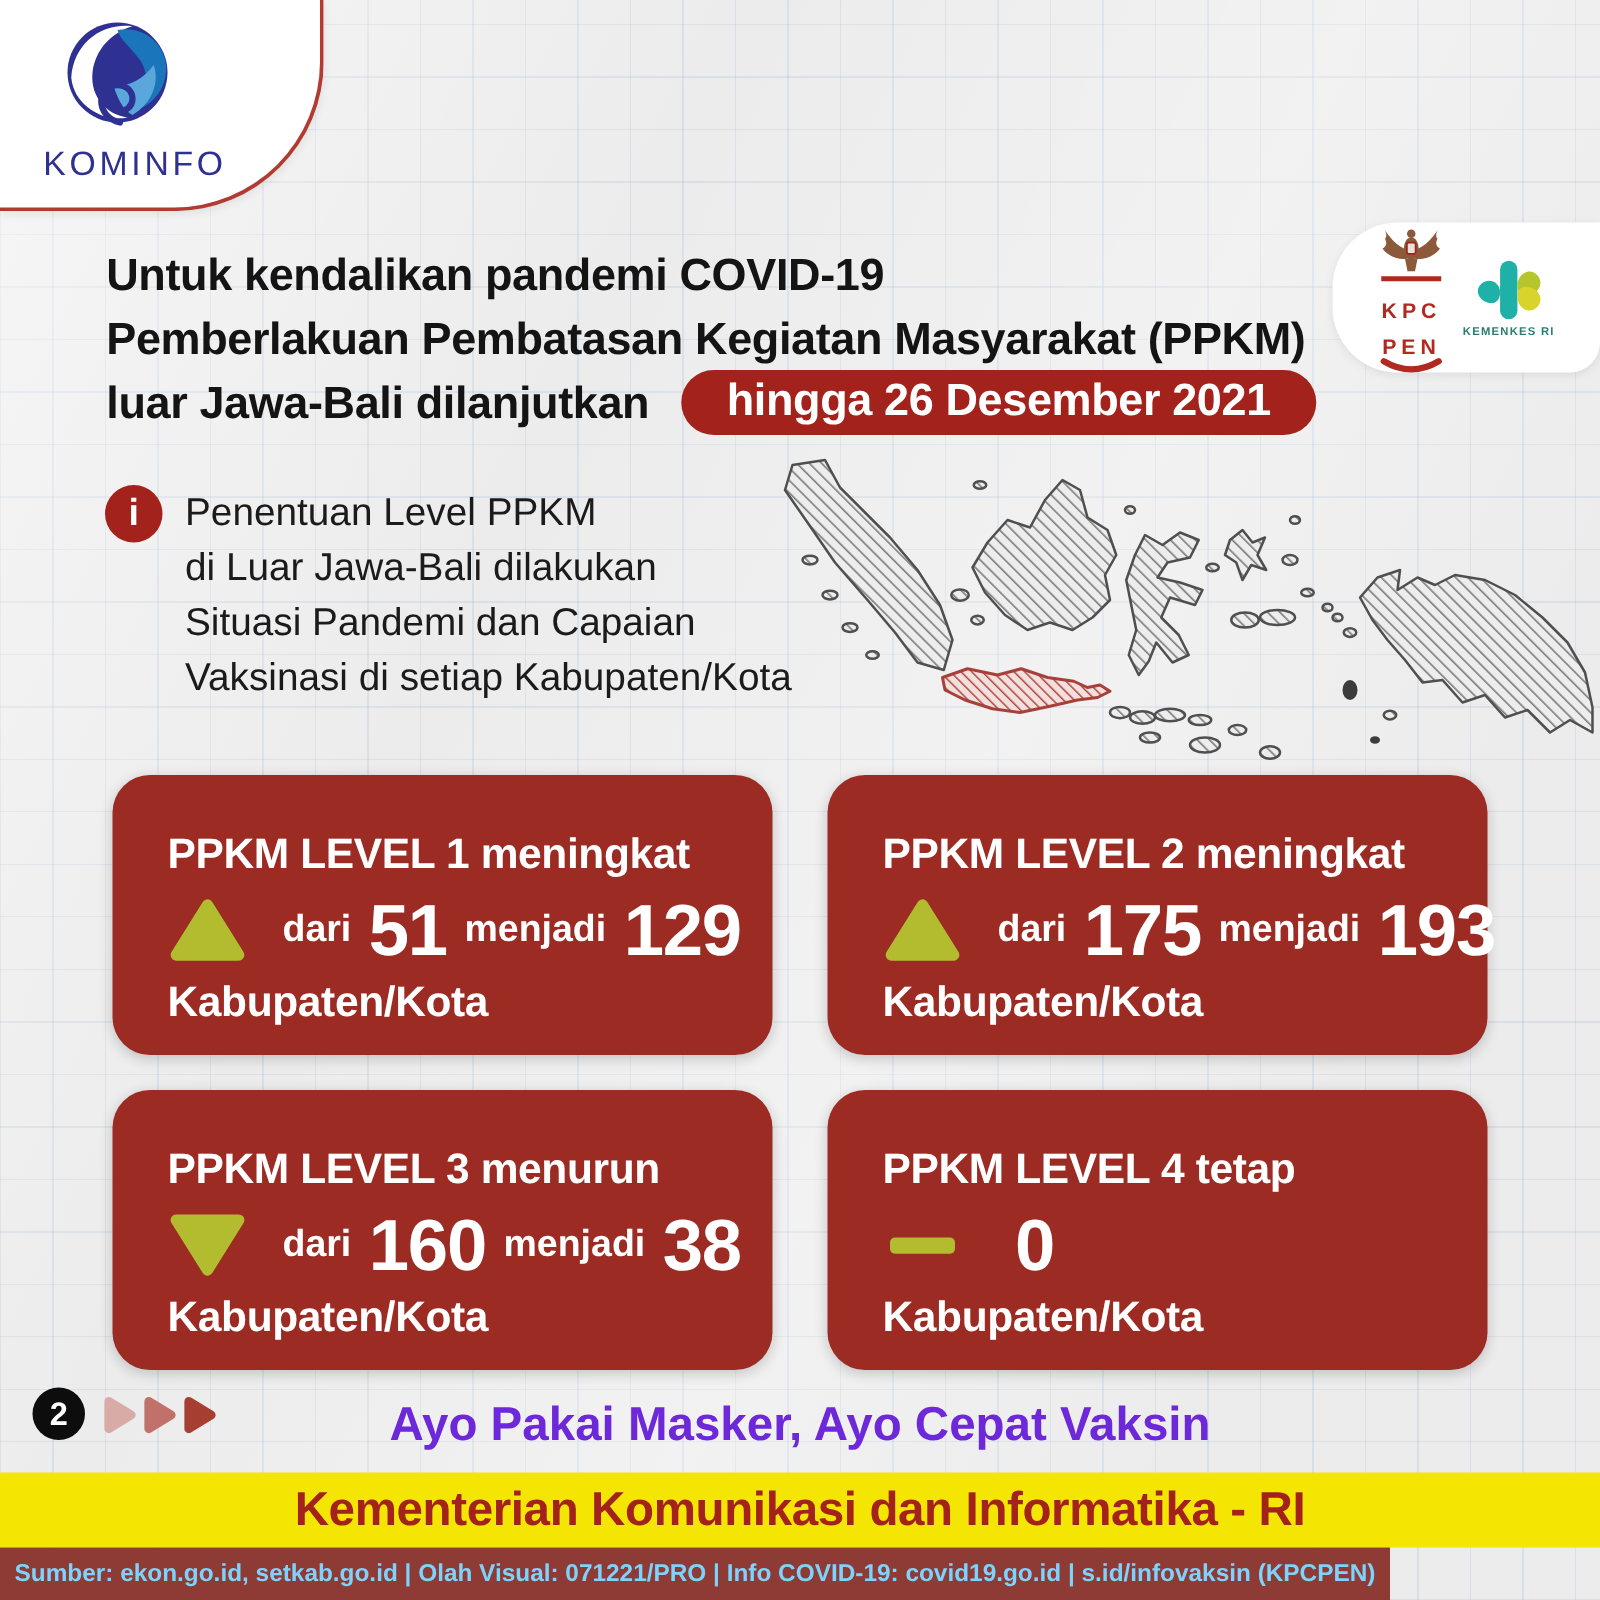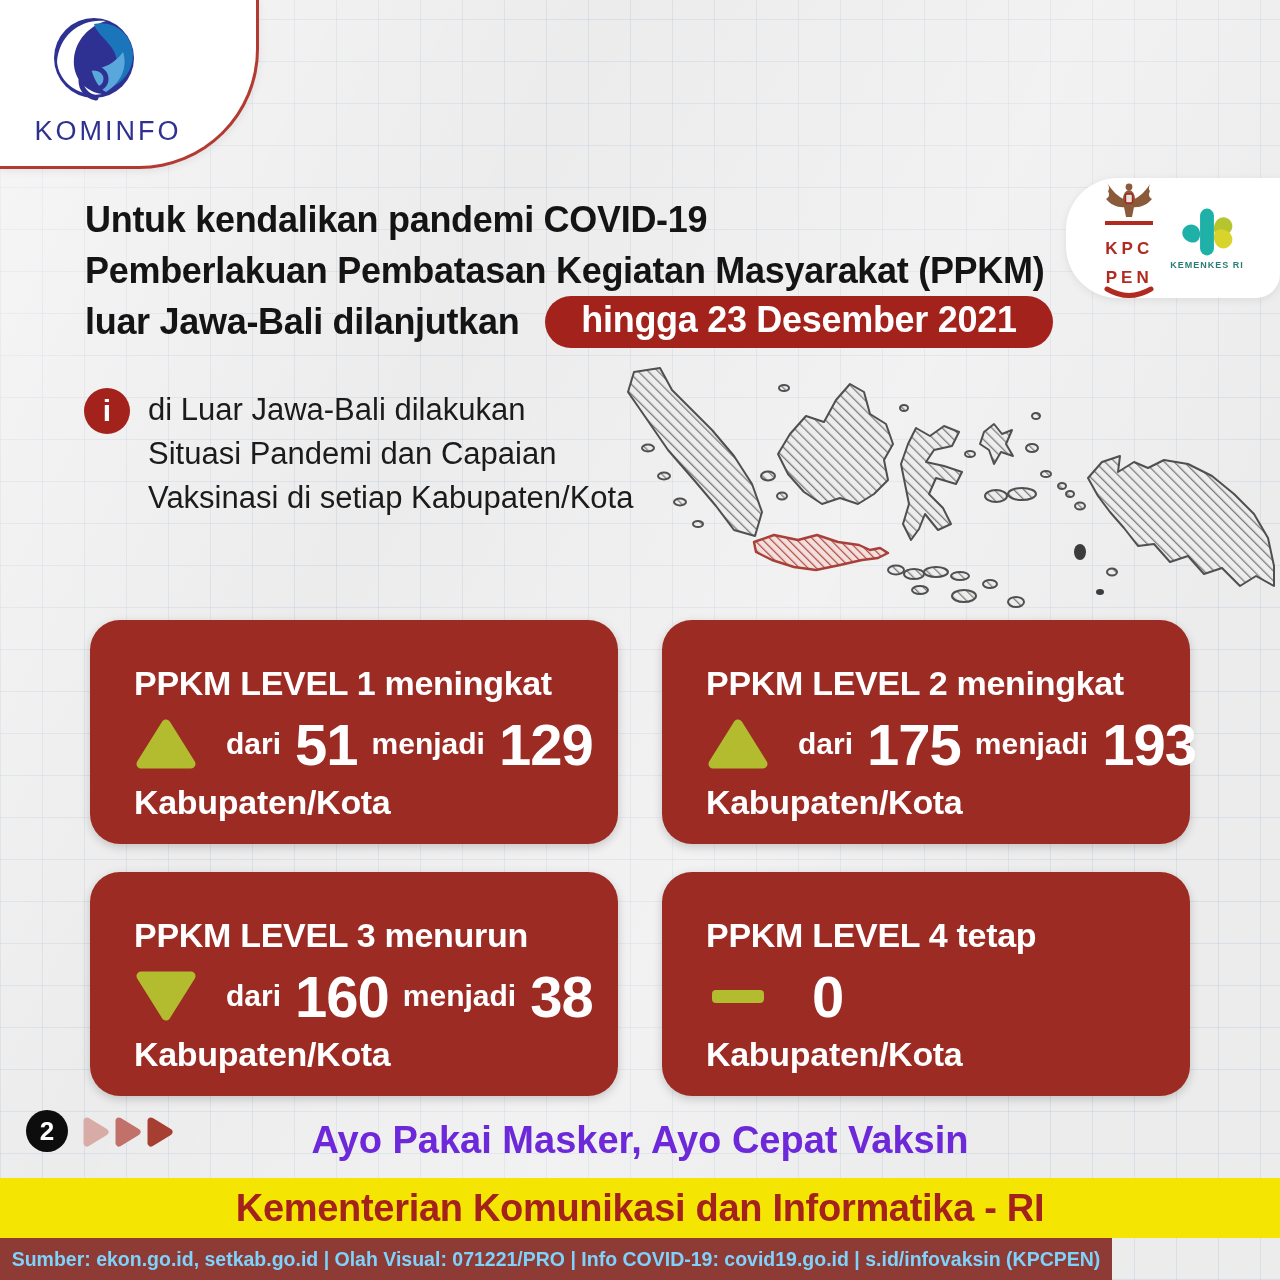--- a/index.html
+++ b/index.html
@@ -105,27 +105,28 @@
     </svg>
     <div class="kemenkes-label">KEMENKES RI</div>
   </div>
 </div>
 
 <div class="title">
   <div>Untuk kendalikan pandemi COVID-19</div>
   <div>Pemberlakuan Pembatasan Kegiatan Masyarakat (PPKM)</div>
   <div class="title-row3">
     <span>luar Jawa-Bali dilanjutkan</span>
-    <span class="date-badge">hingga 23 Desember 2021</span>
+    <span class="date-badge">hingga 26 Desember 2021</span>
   </div>
 </div>
 
 <div class="info">
   <div class="info-icon">i</div>
   <div class="info-text">
+    <div>Penentuan Level PPKM</div>
     <div>di Luar Jawa-Bali dilakukan</div>
     <div>Situasi Pandemi dan Capaian</div>
     <div>Vaksinasi di setiap Kabupaten/Kota</div>
   </div>
 </div>
 
 <svg class="map-svg" width="668" height="266" viewBox="0 0 668 266">
   <defs>
     <pattern id="hatchG" width="7" height="7" patternUnits="userSpaceOnUse" patternTransform="rotate(-45)">
       <rect width="7" height="7" fill="#ededed"></rect>

